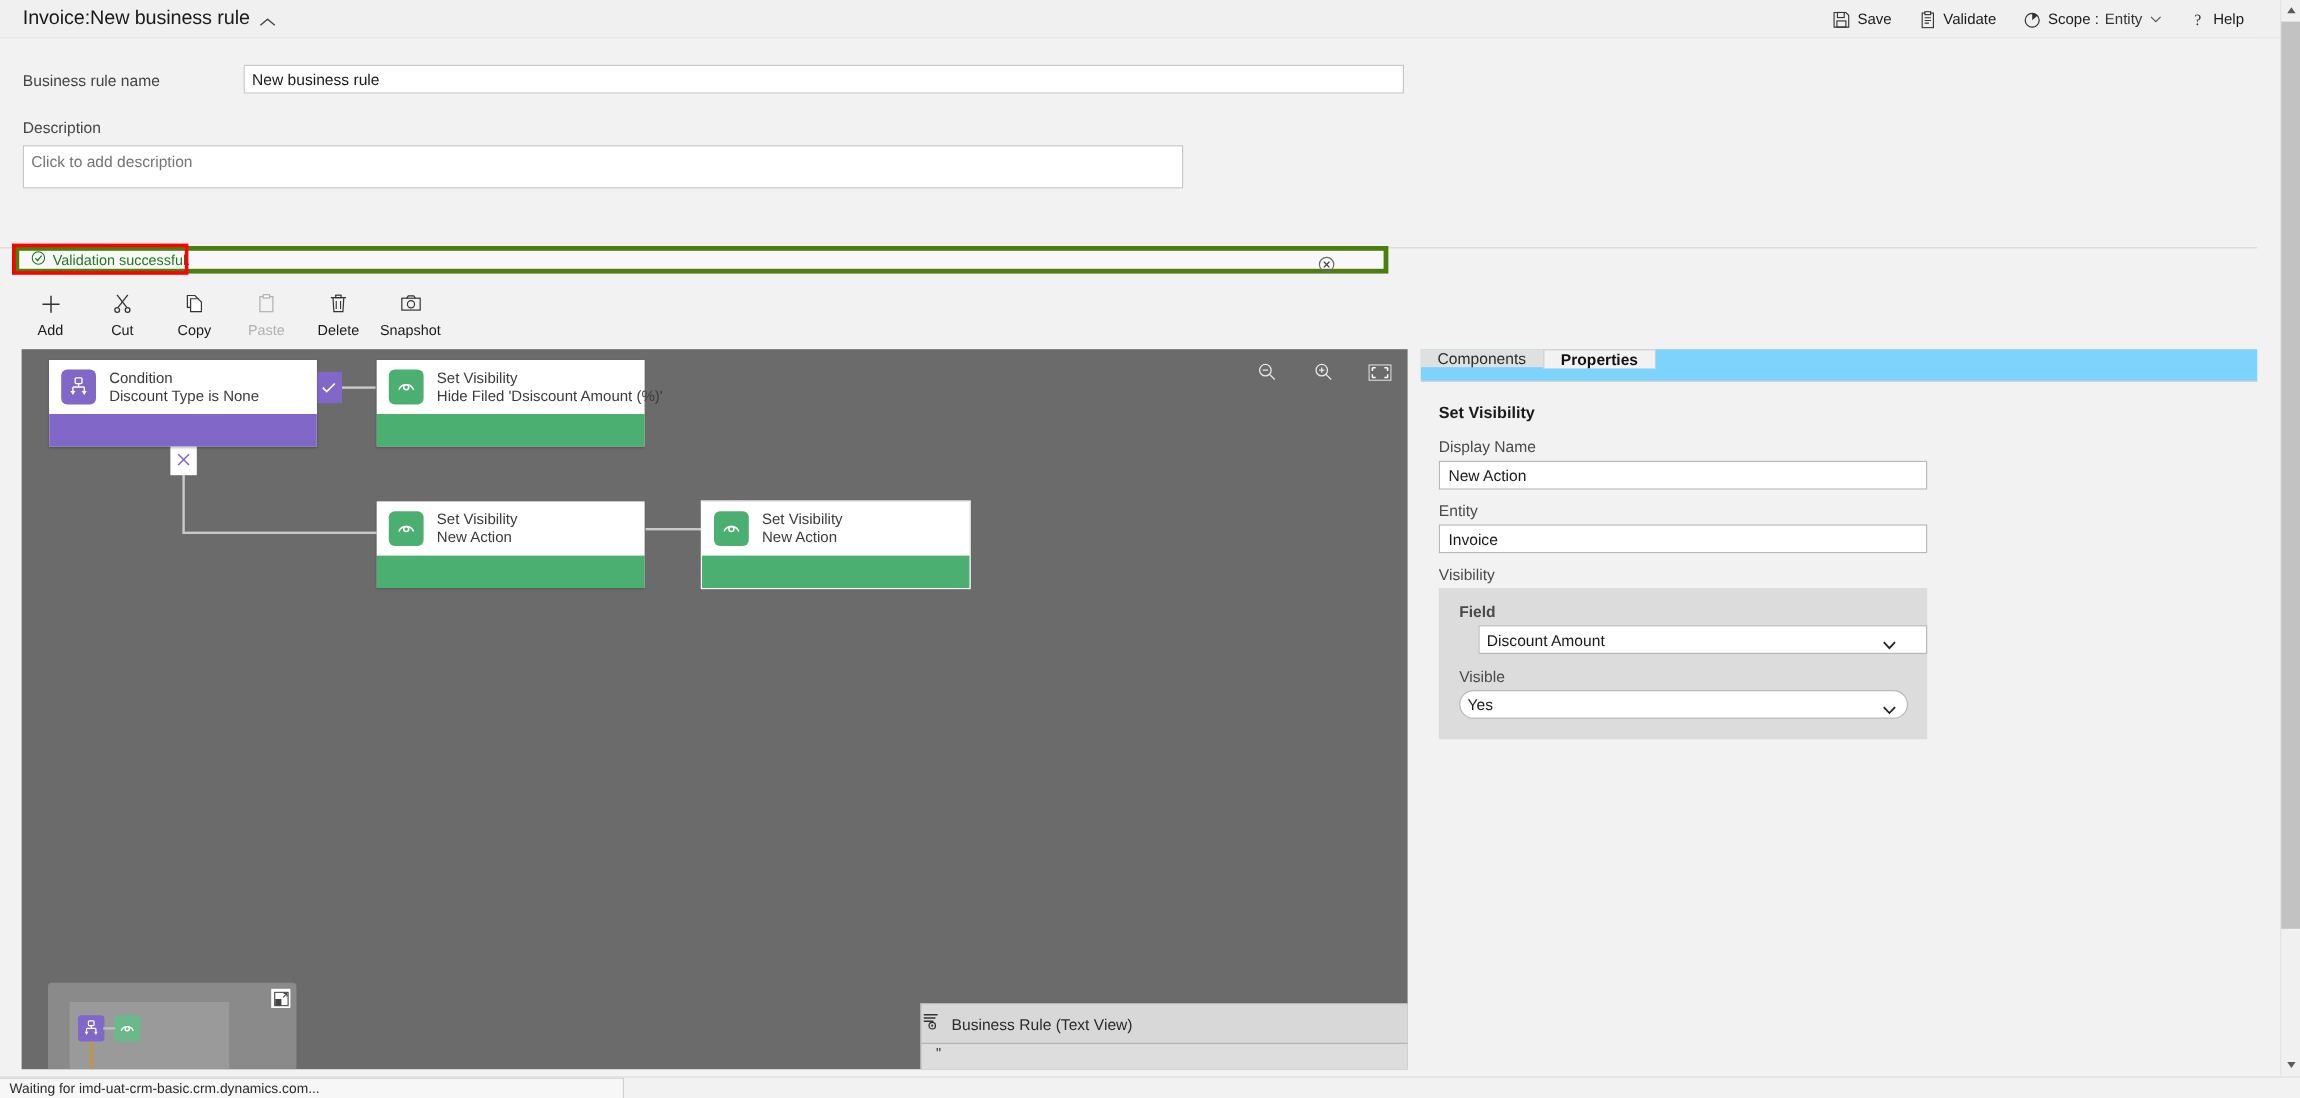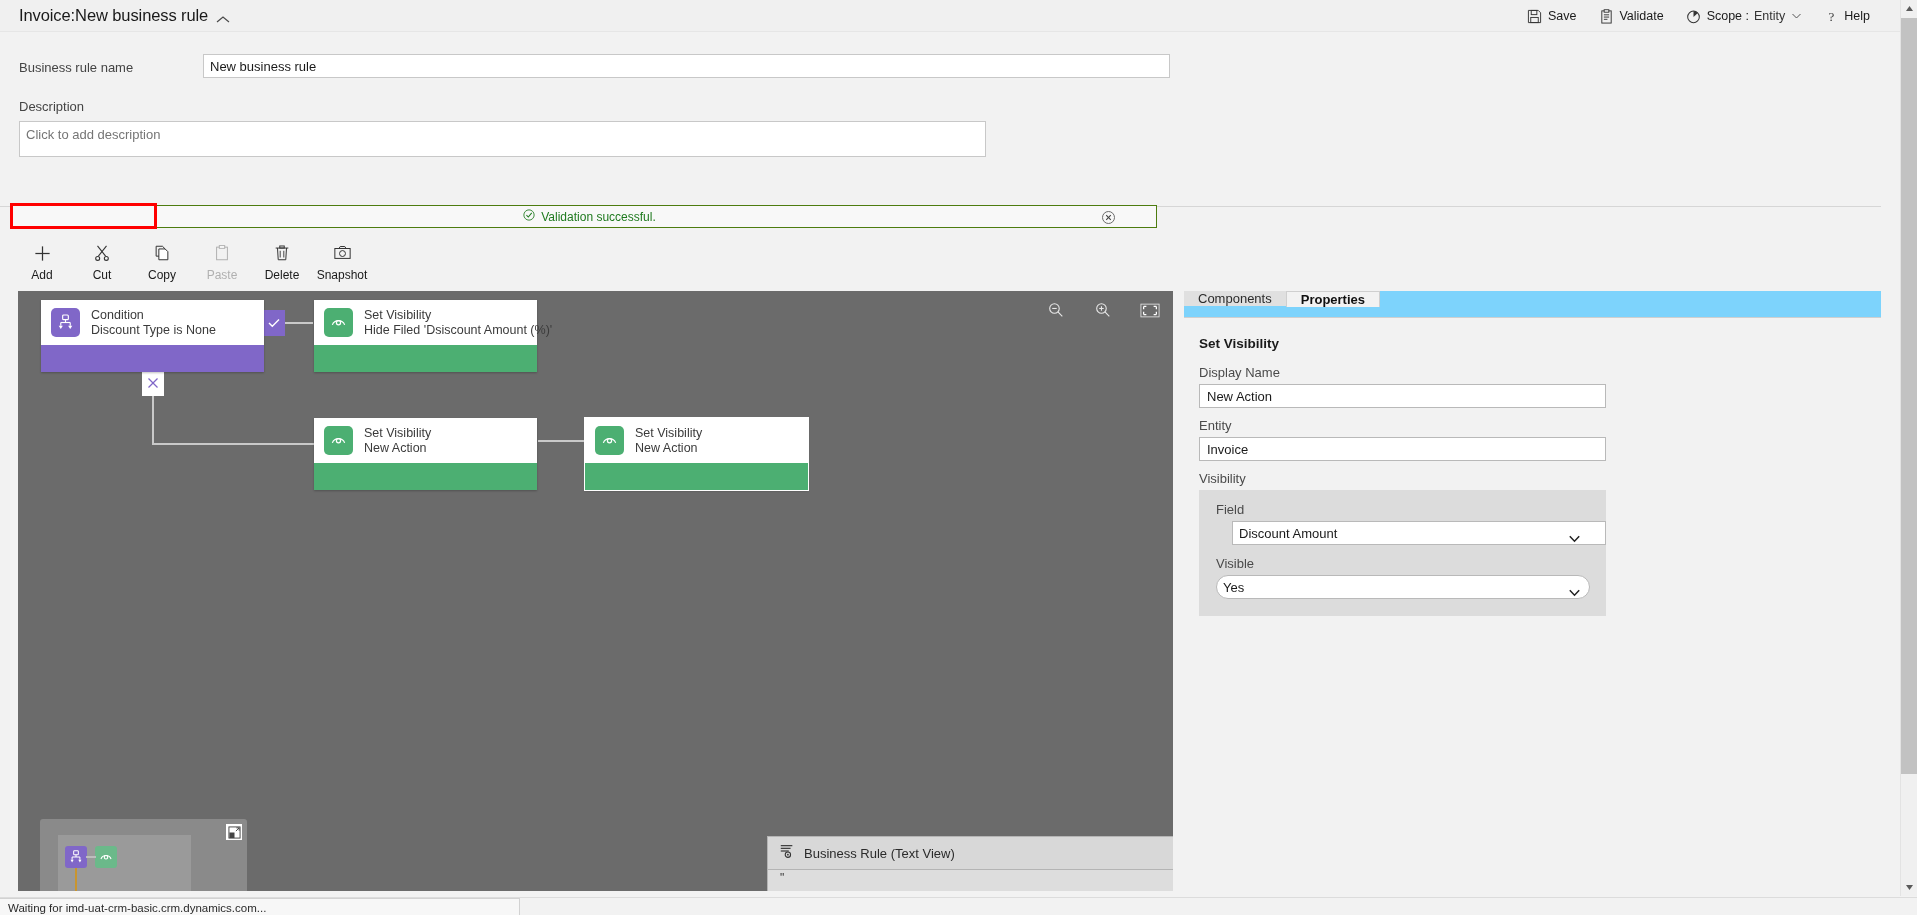--- a/index.html
+++ b/index.html
@@ -80,22 +80,22 @@
     padding: 5px 6px; outline: none; resize: none;
     font-family: "Liberation Sans", sans-serif;
     line-height: 16px;
   }
 
   
   .valbar {
     position: absolute; left: 12px; top: 205px;
     width: 1145px; height: 23px;
     background: #f8f8f8;
-    border: 1px solid #4d7c0f;
-    display: flex; align-items: center; justify-content: center;
+    border: 4px solid #4d7c0f;
+    display: flex; align-items: center;
   }
   .valbar-highlight {
     position: absolute; left: 10px; top: 203px;
     width: 147px; height: 26px;
     border: 3px solid #ff0000;
     pointer-events: none;
   }
   .valbar-text {
     display: flex; align-items: center; gap: 6px;
     margin-left: 10px;
@@ -193,21 +193,21 @@
 
   
   .textview {
     position: absolute; left: 749px; bottom: 0px;
     width: 655px; height: 55px;
     background: #d8d8d8;
     border: 1px solid #b4b4b4;
   }
   .tv-head {
     height: 33px; display: flex; align-items: center; gap: 9px;
-    padding-left: 11px;
+    padding-left: 0;
     border-bottom: 1px solid #b4b4b4;
     background: #d8d8d8;
   }
   .tv-title { font-size: 13px; color: #2b2b2b; }
   .tv-body {
     height: 21px; background: #dddddd;
     font-size: 12px; color: #333; padding: 1px 0 0 12px;
   }
 
   
@@ -662,21 +662,21 @@
       <input class="p-input" style="top: 119px;" value="Invoice" readonly="">
 
       <div class="p-lbl" style="top:125px;"></div>
       <div class="p-lbl" style="top:124px;"></div>
 
       <div class="p-lbl" style="top:127px;"></div>
 
       <div class="p-lbl" style="top:153px;">Visibility</div>
 
       <div class="vis-group" style="top:172px;">
-        <div class="vg-lbl" style="top:12px;">Field</div>
+        <div class="vg-lbl" style="top:12px;font-weight:bold;">Field</div>
         <select class="vg-select" style="top:31px;margin-left:16px;">
           <option>Discount Amount</option>
         </select>
         <span class="vg-caret" style="top:39px;">
           <svg width="11" height="8" viewBox="0 0 11 8">
               <polyline points="0.8,1.2 5.5,6.2 10.2,1.2" fill="none" stroke="#222" stroke-width="1.5"></polyline>
             </svg>
         </span>
 
         <div class="vg-lbl" style="top:66px;">Visible</div>

